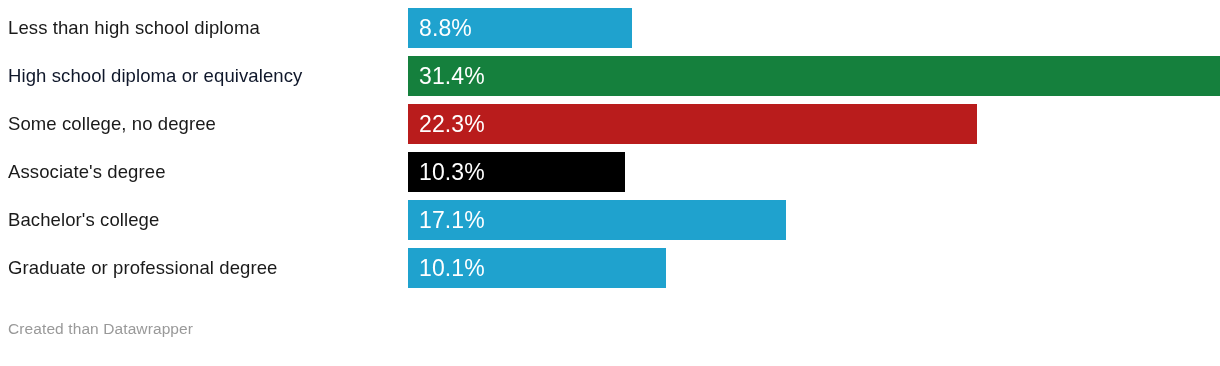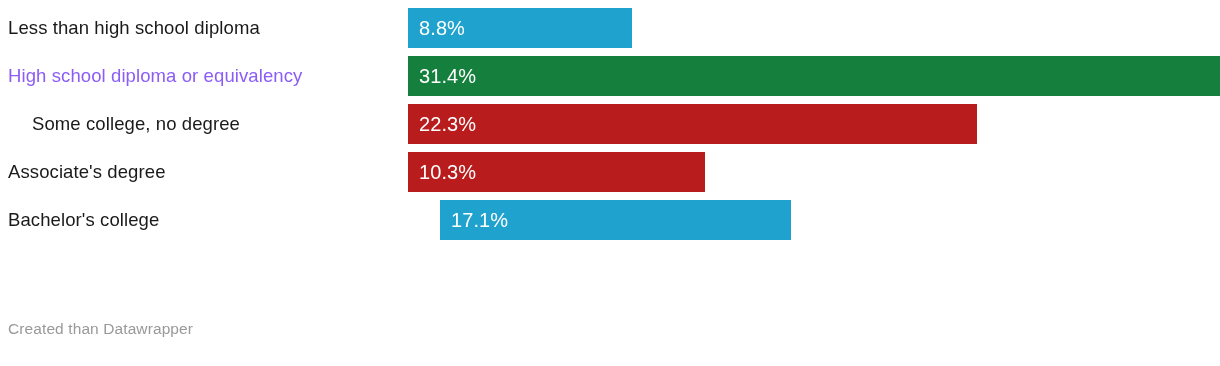--- a/index.html
+++ b/index.html
@@ -64,21 +64,21 @@
     background: #1fa2ce;
     box-sizing: border-box;
   }
 
   .bar-value {
     position: absolute;
     left: 11px;
     top: 0;
     height: 40px;
     line-height: 40px;
-    font-size: 20px;
+    font-size: 23px;
     color: #ffffff;
     white-space: nowrap;
     letter-spacing: 0.1px;
   }
 
   .chart-footer {
     position: absolute;
     left: 8px;
     top: 320px;
     font-size: 15.5px;
@@ -97,53 +97,61 @@
     <div class="bar-row">
       <div class="bar-label" style="color: rgb(26, 26, 26);">Less than high school diploma</div>
       <div class="bar-track">
         <div class="bar-fill" style="width: 224.484px; background: rgb(31, 162, 206);">
           <span class="bar-value" style="color: rgb(255, 255, 255);">8.8%</span>
         </div>
       </div>
     </div>
 
     <div class="bar-row">
-      <div class="bar-label" style="color: #8b5cf6;">High school diploma or equivalency</div>
+      <div class="bar-label" style="color: #0f172a;">High school diploma or equivalency</div>
       <div class="bar-track">
         <div class="bar-fill" style="width: 930px; background: #15803d;">
           <span class="bar-value" style="color: rgb(255, 255, 255);">31.4%</span>
         </div>
       </div>
     </div>
 
     <div class="bar-row">
-      <div class="bar-label" style="color: rgb(26, 26, 26); margin-left: 24px;">Some college, no degree</div>
+      <div class="bar-label" style="color: rgb(26, 26, 26);">Some college, no degree</div>
       <div class="bar-track">
         <div class="bar-fill" style="width: 568.863px; background: #b91c1c;">
           <span class="bar-value" style="color: rgb(255, 255, 255);">22.3%</span>
         </div>
       </div>
     </div>
 
     <div class="bar-row">
       <div class="bar-label" style="color: rgb(26, 26, 26);">Associate's degree</div>
       <div class="bar-track">
-        <div class="bar-fill" style="width: 297px; background: #b91c1c;">
+        <div class="bar-fill" style="width: 217px; background: #000000;">
           <span class="bar-value" style="color: rgb(255, 255, 255);">10.3%</span>
         </div>
       </div>
     </div>
 
     <div class="bar-row">
       <div class="bar-label" style="color: rgb(26, 26, 26);">Bachelor's college</div>
       <div class="bar-track">
-        <div class="bar-fill" style="width: 351px; background: rgb(31, 162, 206); margin-left: 32px;">
+        <div class="bar-fill" style="width: 378px; background: rgb(31, 162, 206);">
           <span class="bar-value" style="color: rgb(255, 255, 255);">17.1%</span>
         </div>
       </div>
     </div>
 
+    <div class="bar-row">
+      <div class="bar-label" style="color: rgb(26, 26, 26);">Graduate or professional degree</div>
+      <div class="bar-track">
+        <div class="bar-fill" style="width: 257.646px; background: rgb(31, 162, 206);">
+          <span class="bar-value" style="color: rgb(255, 255, 255);">10.1%</span>
+        </div>
+      </div>
+    </div>
 
   </div>
 
   <div class="chart-footer" style="color: rgb(153, 153, 153);">Created than Datawrapper</div>
 
 </div>
 
 </body></html>

